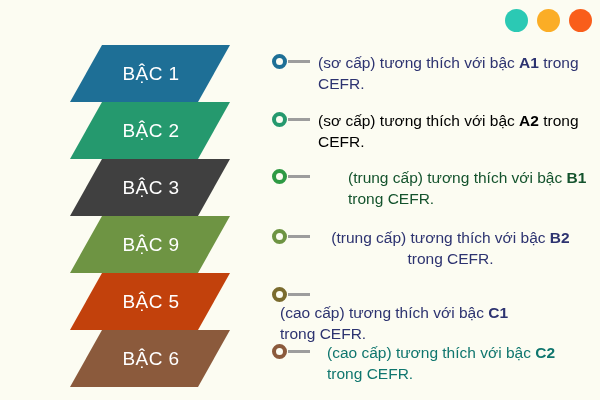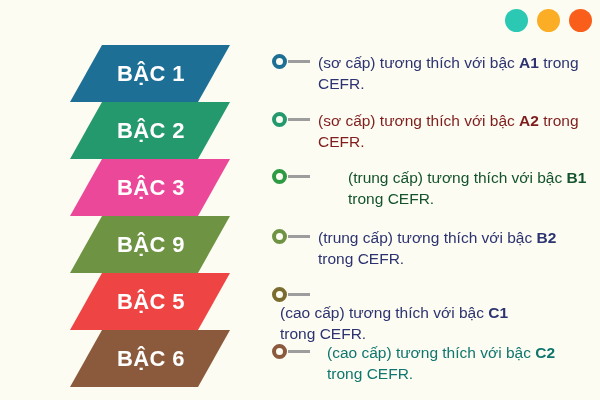--- a/index.html
+++ b/index.html
@@ -48,22 +48,22 @@
     left: 70px;
     width: 160px;
     height: 57px;
     clip-path: polygon(20% 0%, 100% 0%, 80% 100%, 0% 100%);
     display: flex;
     align-items: center;
     justify-content: center;
   }
   .layer-label {
     color: #ffffff;
-    font-size: 22px;
-    font-weight: bold;
+    font-size: 19px;
+    font-weight: normal;
     letter-spacing: 0.4px;
     white-space: nowrap;
     transform: translateX(1px);
   }
 
   
   .list {
     position: absolute;
     left: 272px;
     top: 0;
@@ -119,62 +119,62 @@
       <div class="dot" style="background: rgb(249, 94, 27);"></div>
     </div>
 
   <div class="stack">
       <div class="layer" style="top: 45px; background: rgb(30, 111, 150); z-index: 10;">
         <span class="layer-label">BẬC 1</span>
       </div>
       <div class="layer" style="top: 102px; background: rgb(37, 153, 110); z-index: 9;">
         <span class="layer-label">BẬC 2</span>
       </div>
-      <div class="layer" style="top: 159px; background: #ec4899; z-index: 8;">
+      <div class="layer" style="top: 159px; background: #404040; z-index: 8;">
         <span class="layer-label">BẬC 3</span>
       </div>
       <div class="layer" style="top: 216px; background: rgb(110, 148, 67); z-index: 7;">
         <span class="layer-label">BẬC 9</span>
       </div>
-      <div class="layer" style="top: 273px; background: #ef4444; z-index: 6; align-items: center;">
+      <div class="layer" style="top: 273px; background: #c2410c; z-index: 6; align-items: center;">
         <span class="layer-label">BẬC 5</span>
       </div>
       <div class="layer" style="top: 330px; background: rgb(139, 90, 60); z-index: 5;">
         <span class="layer-label">BẬC 6</span>
       </div>
     </div>
 
   <div class="list">
       <div class="list-item" style="top: 52px;">
         <div class="marker-wrap">
           <div class="ring" style="border-color: rgb(30, 111, 150);"></div>
           <div class="connector" style="background: rgb(157, 157, 157);"></div>
         </div>
         <div class="item-text" style="color: rgb(45, 51, 112);"><span>(sơ cấp) tương thích với bậc </span><b>A1</b><span> trong CEFR.</span></div>
       </div>
       <div class="list-item" style="top: 110px;">
         <div class="marker-wrap">
           <div class="ring" style="border-color: rgb(37, 153, 110);"></div>
           <div class="connector" style="background: rgb(157, 157, 157);"></div>
         </div>
-        <div class="item-text" style="color: #7f1d1d;"><span>(sơ cấp) tương thích với bậc </span><b>A2</b><span> trong CEFR.</span></div>
+        <div class="item-text" style="color: #000000;"><span>(sơ cấp) tương thích với bậc </span><b>A2</b><span> trong CEFR.</span></div>
       </div>
       <div class="list-item" style="top: 167px;">
         <div class="marker-wrap">
           <div class="ring" style="border-color: rgb(46, 154, 68);"></div>
           <div class="connector" style="background: rgb(157, 157, 157);"></div>
         </div>
         <div class="item-text" style="color: #14532d; margin-left: 38px;"><span>(trung cấp) tương thích với bậc </span><b>B1</b><span> trong CEFR.</span></div>
       </div>
       <div class="list-item" style="top: 227px;">
         <div class="marker-wrap">
           <div class="ring" style="border-color: rgb(110, 148, 67);"></div>
           <div class="connector" style="background: rgb(157, 157, 157);"></div>
         </div>
-        <div class="item-text" style="color: rgb(45, 51, 112);"><span>(trung cấp) tương thích với bậc </span><b>B2</b><span> trong CEFR.</span></div>
+        <div class="item-text" style="color: rgb(45, 51, 112); text-align: center;"><span>(trung cấp) tương thích với bậc </span><b>B2</b><span> trong CEFR.</span></div>
       </div>
       <div class="list-item" style="top: 285px; flex-direction: column;">
         <div class="marker-wrap">
           <div class="ring" style="border-color: rgb(122, 107, 46);"></div>
           <div class="connector" style="background: rgb(157, 157, 157);"></div>
         </div>
         <div class="item-text" style="color: rgb(45, 51, 112);"><span>(cao cấp) tương thích với bậc </span><b>C1</b><span> trong CEFR.</span></div>
       </div>
       <div class="list-item" style="top: 342px;">
         <div class="marker-wrap">

